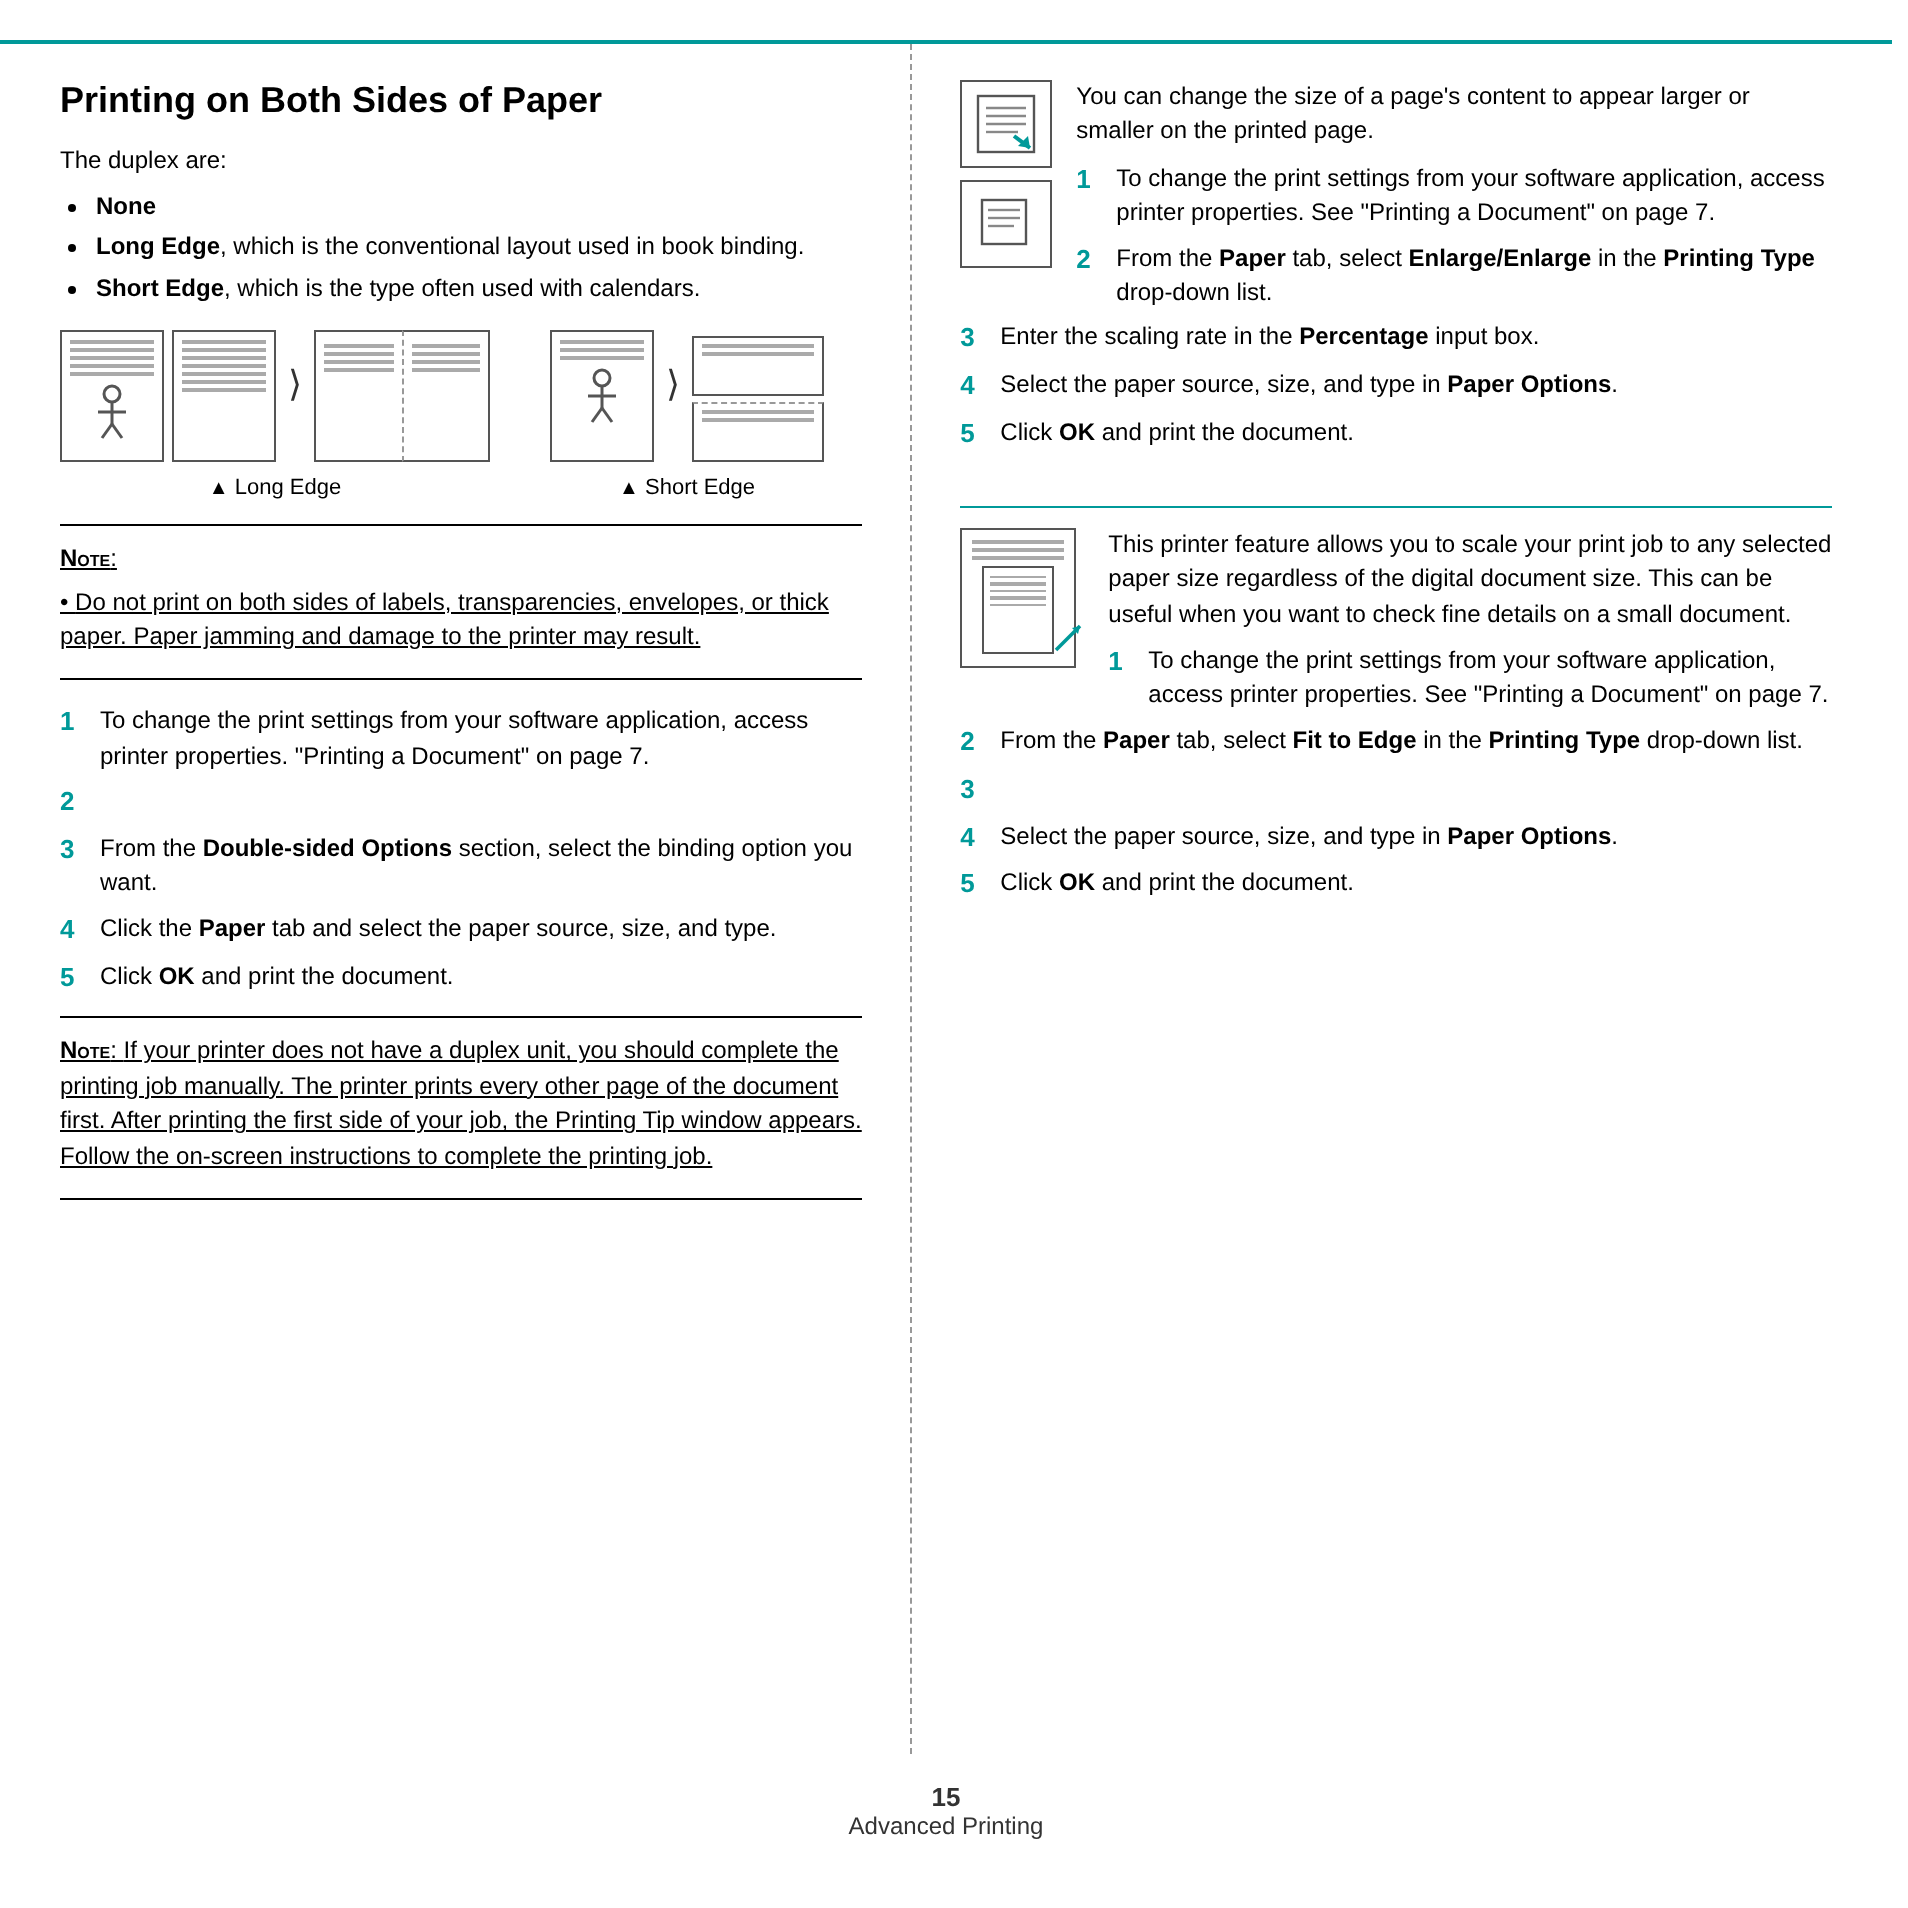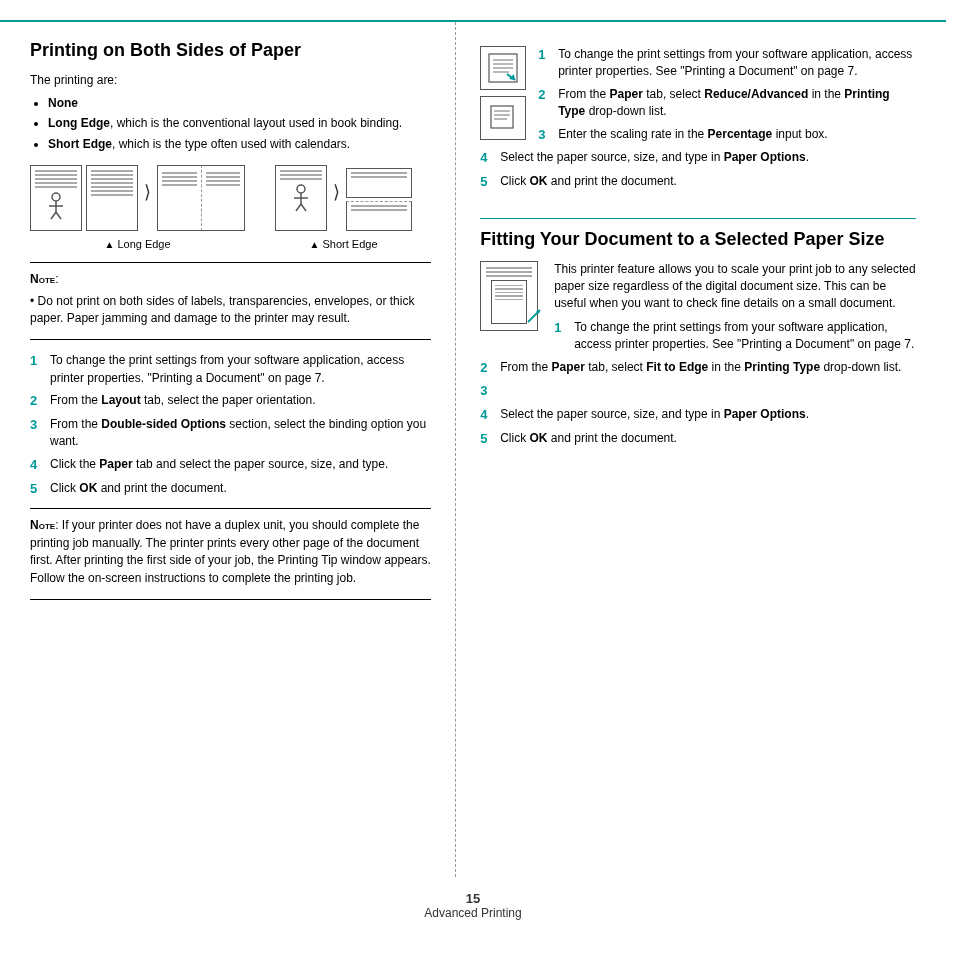--- a/index.html
+++ b/index.html
@@ -51,20 +51,21 @@
       font-weight: bold;
       font-size: 13px;
       min-width: 16px;
       color: #009999;
     }
     .note-box {
       border-top: 1px solid #000;
       border-bottom: 1px solid #000;
       padding: 8px 0 8px 0;
       margin: 12px 0;
+      text-decoration: underline;
     }
     .note-box p { margin-bottom: 4px; }
     .note-inline {
       font-variant: small-caps;
       font-weight: bold;
     }
     .illustrations {
       display: flex;
       align-items: flex-end;
       gap: 10px;
@@ -115,21 +116,21 @@
     }
   </style>
 </head>
 <body>
 
 <div class="page">
   <div class="content-area">
 
     <div class="left-col">
       <h1 class="section-title">Printing on Both Sides of Paper</h1>
-      <p>The printing are:</p>
+      <p>The duplex are:</p>
       <ul>
         <li><strong>None</strong></li>
         <li><strong>Long Edge</strong>, which is the conventional layout used in book binding.</li>
         <li><strong>Short Edge</strong>, which is the type often used with calendars.</li>
       </ul>
 
       <div class="illustrations">
 
         <div class="illus-group">
           <div class="illus-pages">
@@ -242,21 +243,20 @@
         <p>• <span>Do not print on both sides of labels, transparencies, envelopes, or thick paper. Paper jamming and damage to the printer may result.</span></p>
       </div>
 
       <ol>
         <li>
           <span class="num">1</span>
           <span>To change the print settings from your software application, access printer properties. "Printing a Document" on page 7.</span>
         </li>
         <li>
           <span class="num">2</span>
-          <span>From the <strong>Layout</strong> tab, select the paper orientation.</span>
         </li>
         <li>
           <span class="num">3</span>
           <span>From the <strong>Double-sided Options</strong> section, select the binding option you want.</span>
         </li>
         <li>
           <span class="num">4</span>
           <span>Click the <strong>Paper</strong> tab and select the paper source, size, and type.</span>
         </li>
         <li>
@@ -293,28 +293,29 @@
             <div style="width:46px;height:44px;border:1.5px solid #555;background:#fff;position:relative;display:flex;align-items:center;justify-content:center;">
               <svg width="32" height="32" viewBox="0 0 32 32">
                 <rect x="4" y="4" width="22" height="22" fill="none" stroke="#555" stroke-width="1.2"></rect>
                 <line x1="7" y1="9" x2="23" y2="9" stroke="#888" stroke-width="1.2"></line>
                 <line x1="7" y1="13" x2="23" y2="13" stroke="#888" stroke-width="1.2"></line>
                 <line x1="7" y1="17" x2="20" y2="17" stroke="#888" stroke-width="1.2"></line>
               </svg>
             </div>
           </div>
           <div>
+            <p>You can change the size of a page's content to appear larger or smaller on the printed page.</p>
             <ol style="margin-top:6px;">
               <li>
                 <span class="num">1</span>
                 <span>To change the print settings from your software application, access printer properties. See "Printing a Document" on page 7.</span>
               </li>
               <li>
                 <span class="num">2</span>
-                <span>From the <strong>Paper</strong> tab, select <strong>Reduce/Advanced</strong> in the <strong>Printing Type</strong> drop-down list.</span>
+                <span>From the <strong>Paper</strong> tab, select <strong>Enlarge/Enlarge</strong> in the <strong>Printing Type</strong> drop-down list.</span>
               </li>
               <li>
                 <span class="num">3</span>
                 <span>Enter the scaling rate in the <strong>Percentage</strong> input box.</span>
               </li>
               <li>
                 <span class="num">4</span>
                 <span>Select the paper source, size, and type in <strong>Paper Options</strong>.</span>
               </li>
               <li>
@@ -322,21 +323,20 @@
                 <span>Click <strong>OK</strong> and print the document.</span>
               </li>
             </ol>
           </div>
         </div>
       </div>
 
       <div class="section-divider"></div>
 
       <div>
-        <h2 class="section-title">Fitting Your Document to a Selected Paper Size</h2>
         <div class="clearfix">
           <div class="fit-icon-area">
 
             <div style="width:62px;height:74px;position:relative;">
               <div style="position:absolute;top:0;left:0;width:58px;height:70px;border:1.5px solid #555;background:#fff;">
                 <div style="position:absolute;top:5px;left:5px;right:5px;">
                   <div style="height:2px;background:#aaa;margin-bottom:2px;"></div>
                   <div style="height:2px;background:#aaa;margin-bottom:2px;"></div>
                   <div style="height:2px;background:#aaa;margin-bottom:2px;"></div>
                 </div>

